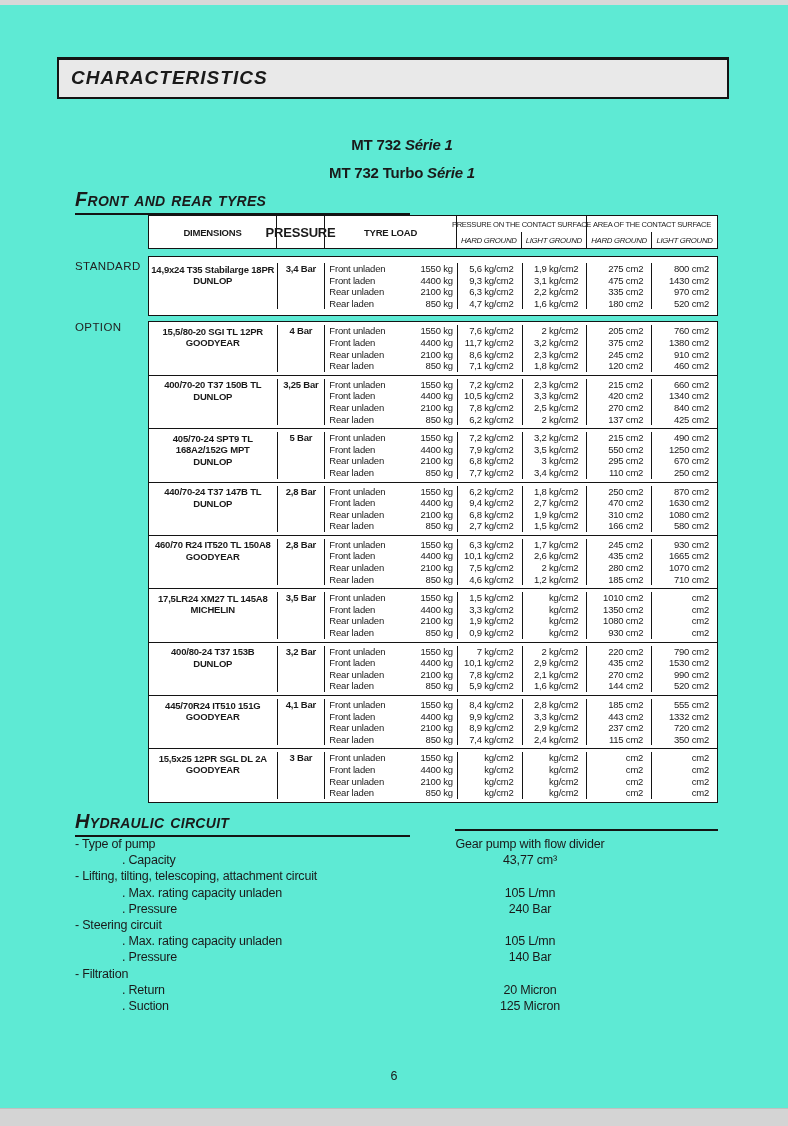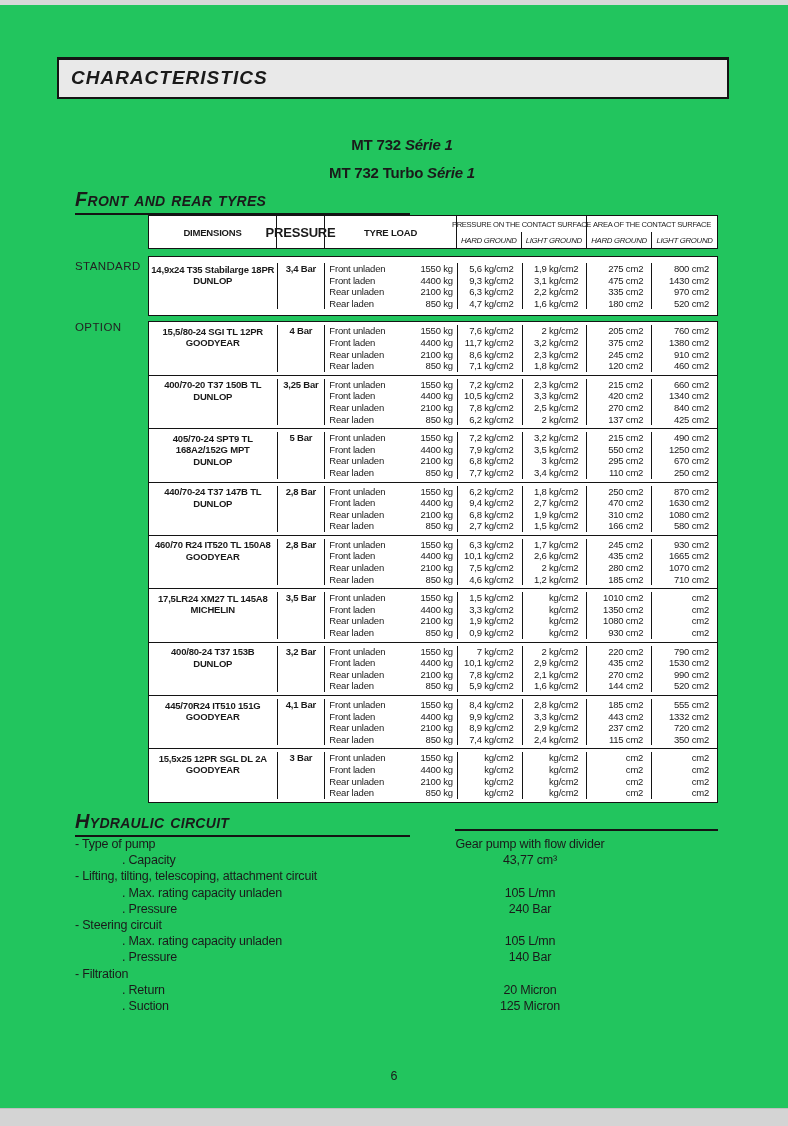--- a/index.html
+++ b/index.html
@@ -1,16 +1,16 @@
 <!DOCTYPE html>
 <html><head>
 <meta charset="utf-8">
 <style>
   html,body{margin:0;padding:0;background:#fff;}
-  .page{position:relative;width:788px;height:1126px;background:#22c55e;overflow:hidden;
+  .page{position:relative;width:788px;height:1126px;background:#5eead4;overflow:hidden;
         font-family:"Liberation Sans",sans-serif;color:#1a1a1a;}
   .bar{position:absolute;left:0;width:788px;background:#d8d8d8;}
   .bar.top{top:0;height:5px;}
   .bar.bottom{top:1108px;height:18px;background:#d4d4d4;border-top:1px solid #c0c0c0;}
 
   .title-box{position:absolute;left:57px;top:57px;width:668px;height:37px;background:#e9e9e9;
              border:2px solid #141414;border-top-width:3px;}
   .title-box .t{font-size:19px;font-weight:bold;font-style:italic;letter-spacing:1px;
                 line-height:36px;padding-left:12px;}
 
@@ -158,21 +158,21 @@
             <div>800 cm2</div>
             <div>1430 cm2</div>
             <div>970 cm2</div>
             <div>520 cm2</div>
           </div>
         </div>
       </div>
     <div class="tbox rowbox options" id="option-rows">
         <div class="trow">
           <div class="c c-dim">
-            <div>15,5/80-24 SGI TL 12PR</div>
+            <div>15,5/80-20 SGI TL 12PR</div>
             <div>GOODYEAR</div>
           </div>
           <div class="c c-press">4 Bar</div>
           <div class="c c-load">
             <div class="load-line">
               <span>Front unladen</span>
               <span>1550 kg</span>
             </div>
             <div class="load-line">
               <span>Front laden</span>

